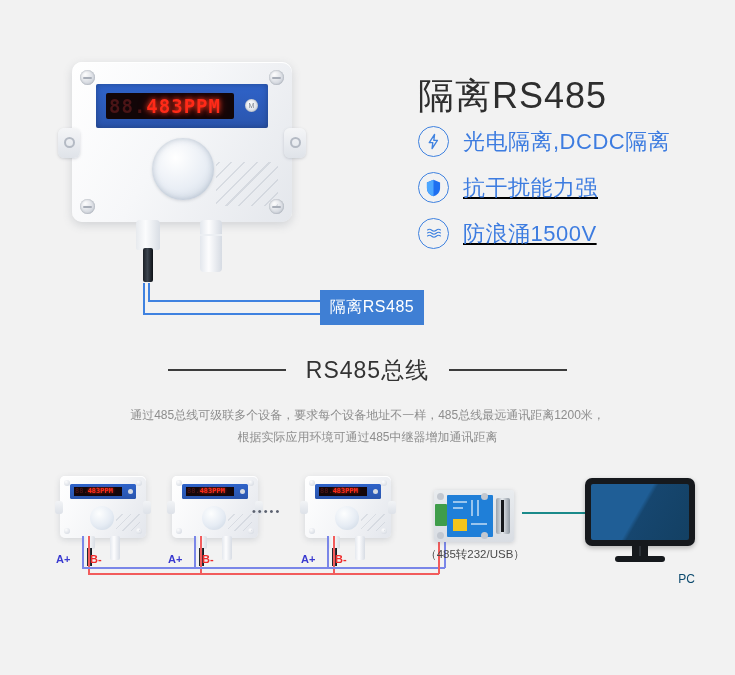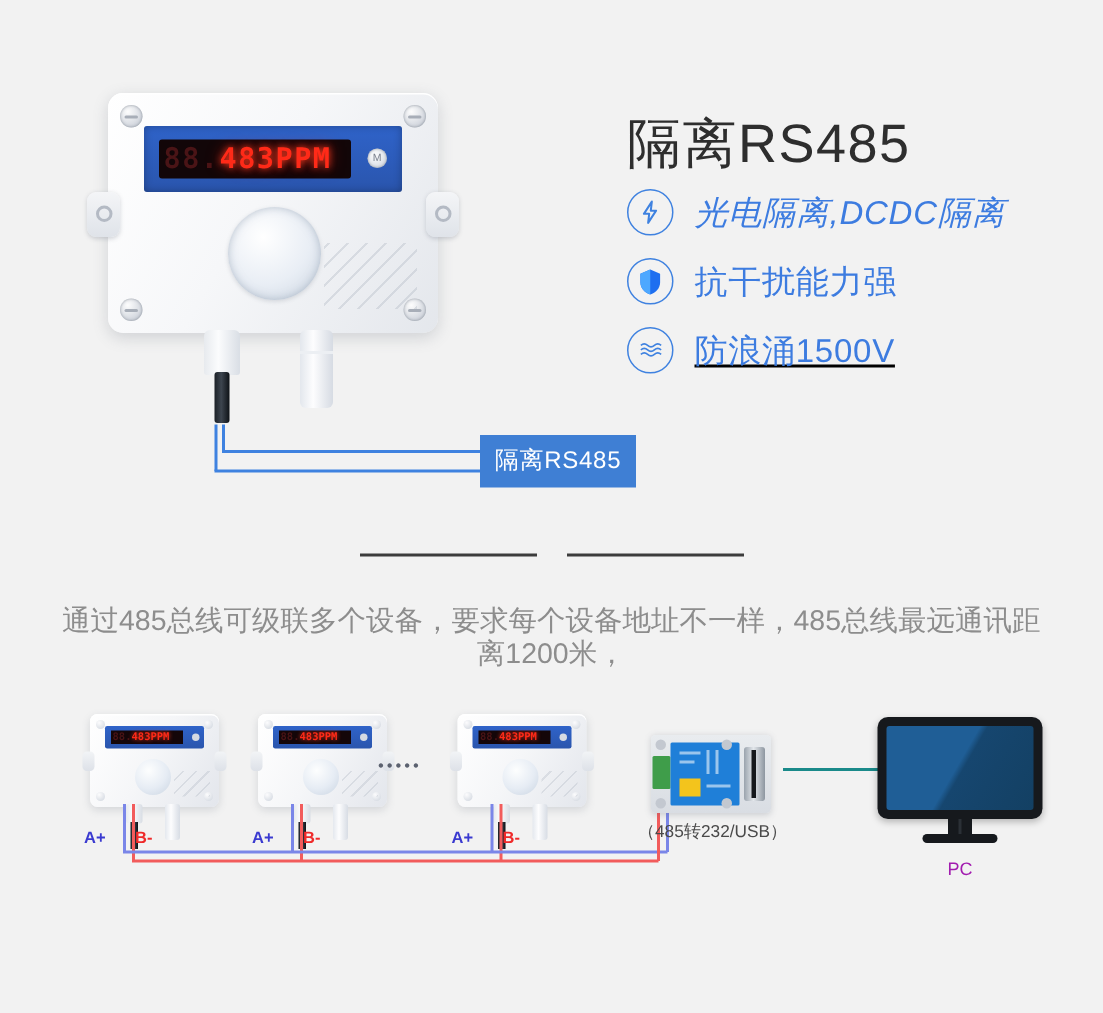--- a/index.html
+++ b/index.html
@@ -99,39 +99,39 @@
     background:#3f7fd4;color:#fff;font-size:16px;
     display:flex;align-items:center;justify-content:center;letter-spacing:.5px;
   }
 
   
   .hero-title{
     position:absolute;left:418px;top:72px;font-size:36px;color:#2e2e2e;
     letter-spacing:1px;font-weight:normal;
   }
   .feat{position:absolute;left:418px;display:flex;align-items:center;gap:14px;}
-  .feat.f1{top:126px;font-style:italic;} .feat.f2{top:172px;} .feat.f3{top:218px;text-decoration:underline;}
+  .feat.f1{top:126px;} .feat.f2{top:172px;text-decoration:underline;} .feat.f3{top:218px;text-decoration:underline;}
   .feat-ico{
     width:31px;height:31px;border-radius:50%;border:1.6px solid #3f82e0;
     display:flex;align-items:center;justify-content:center;box-sizing:border-box;flex:0 0 auto;
   }
   .feat-txt{font-size:22px;color:#3d7ce0;letter-spacing:.5px;}
 
   
   .divider{
     position:absolute;left:0;top:353px;width:735px;height:34px;
     display:flex;align-items:center;justify-content:center;gap:20px;
   }
   .divider .rule{width:118px;height:1.6px;background:#3c3c3c;}
   .divider .dtitle{font-size:23px;color:#333;letter-spacing:1px;}
 
   
   .para{
     position:absolute;left:40px;top:404px;width:655px;text-align:center;
-    font-size:19px;color:#8d8d8d;line-height:22px;
+    font-size:12px;color:#8d8d8d;line-height:22px;
   }
 
   
   .diagram{position:absolute;left:0;top:462px;width:735px;height:150px;}
 
   .mini{
     position:absolute;width:86px;height:62px;border-radius:5px;
     background:linear-gradient(120deg,#ffffff 0%,#f5f6f8 48%,#e3e6ec 100%);
     box-shadow:0 2px 6px rgba(90,100,115,.2), inset 0 1px 0 #fff;
   }
@@ -215,21 +215,21 @@
     position:absolute;left:0;top:0;width:110px;height:68px;background:#16191d;
     border-radius:7px;box-shadow:0 2px 5px rgba(0,0,0,.25);
   }
   .mon-screen{
     position:absolute;left:6px;top:6px;width:98px;height:56px;border-radius:2px;
     background:linear-gradient(120deg,#1f5e96 0%,#1f5e96 48%,#16466f 52%,#134063 100%);
   }
   .mon-neck{position:absolute;left:47px;top:68px;width:16px;height:11px;background:#16191d;}
   .mon-neck:after{content:"";position:absolute;left:7px;top:0;width:2px;height:11px;background:#2b3036;}
   .mon-base{position:absolute;left:30px;top:78px;width:50px;height:6px;border-radius:3px;background:#16191d;}
-  .pc-label{position:absolute;left:585px;top:572px;width:110px;text-align:center;font-size:12px;color:#a21caf;}
+  .pc-label{position:absolute;left:585px;top:572px;width:110px;text-align:right;font-size:12px;color:#0c4a6e;}
   .teal{position:absolute;background:#1a8a8a;}
 </style>
 </head>
 <body>
 
 <div class="page">
 
   <div class="hero">
 
     <div class="device">
@@ -288,25 +288,27 @@
           <path d="M3 9q3-2.6 6 0t6 0 6 0" fill="none" stroke="#3f82e0" stroke-width="1.5"></path>
           <path d="M3 13q3-2.6 6 0t6 0 6 0" fill="none" stroke="#3f82e0" stroke-width="1.5"></path>
         </svg>
       </span>
       <span class="feat-txt">防浪涌1500V</span>
     </div>
   </div>
 
   <div class="divider">
     <span class="rule"></span>
+    <span class="dtitle">RS485总线</span>
     <span class="rule"></span>
   </div>
 
   <div class="para">
     <div>通过485总线可级联多个设备，要求每个设备地址不一样，485总线最远通讯距离1200米，</div>
+    <div>根据实际应用环境可通过485中继器增加通讯距离</div>
   </div>
 
   <div class="diagram">
 
     <div class="mini" style="left:60px;top:14px;">
       <div class="mscrew tl"></div>
       <div class="mscrew tr"></div>
       <div class="mscrew bl"></div>
       <div class="mscrew br"></div>
       <div class="mear left"></div>

